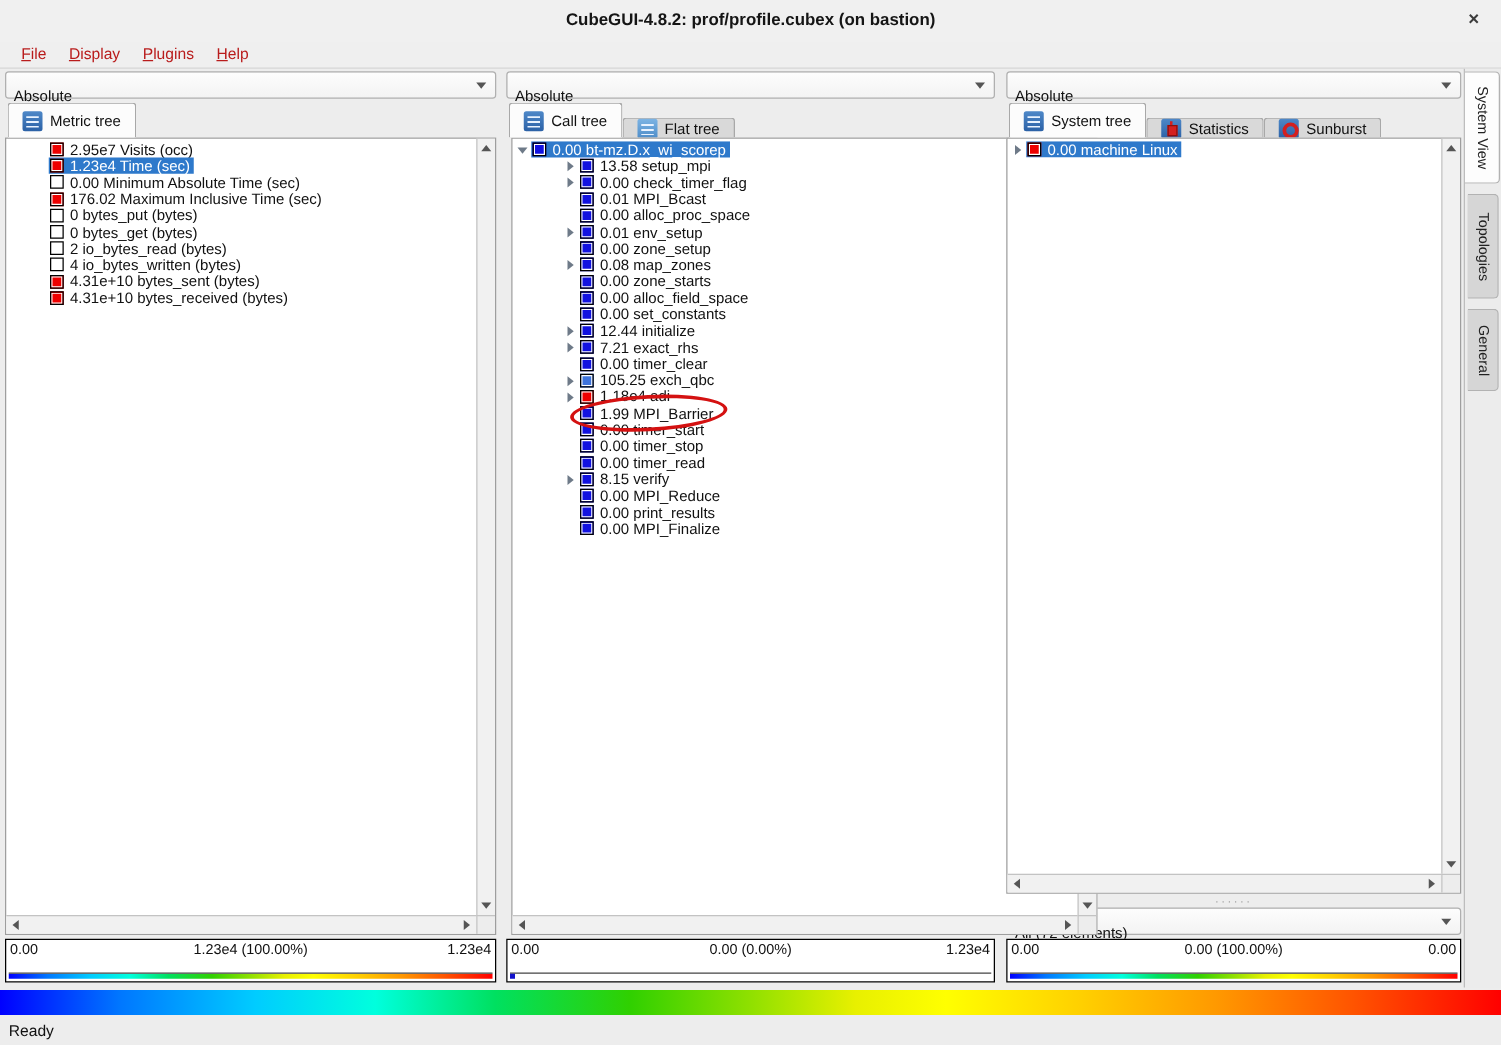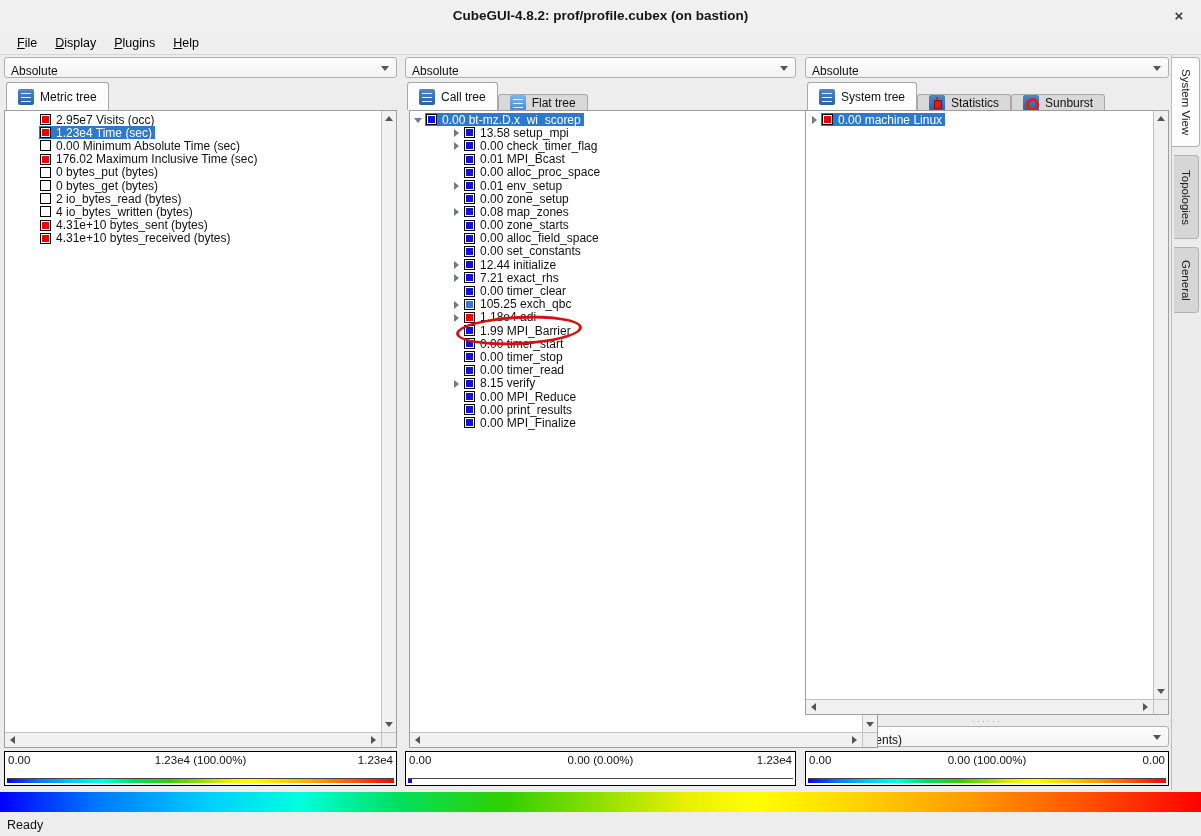--- a/index.html
+++ b/index.html
@@ -11,25 +11,25 @@
   body{font-family:"Liberation Sans", sans-serif; background:#ededed; position:relative; overflow:hidden; color:#111;}
   .abs{position:absolute;}
 
   
   #titlebar{left:0;top:0;width:1201px;height:40px;background:#f0f0f0;border-bottom:4px solid #0f172a;}
   #title{width:100%;text-align:center;line-height:32px;font-size:13.5px;font-weight:bold;color:#151515;}
   #closebtn{right:12px;top:6px;width:20px;height:20px;font-size:15px;font-weight:bold;color:#3c3c3c;text-align:center;line-height:20px;cursor:default;}
 
   
   #menubar{left:0;top:33px;width:1201px;height:22px;background:#efefef;border-bottom:1px solid #d6d6d6;padding-left:8px;}
-  .menu-item{display:inline-block;font-size:12.5px;padding:3px 9px 0 9px;color:#000000;}
+  .menu-item{display:inline-block;font-size:12.5px;padding:3px 9px 0 9px;color:#b91c1c;}
   .menu-item u{text-decoration:underline;}
 
   
-  .combo{height:21px;background:linear-gradient(#fdfdfd,#f3f3f3);border:1px solid #b0b0b0;border-radius:3px;font-size:12px;line-height:19px;padding:4px 6px;position:absolute;}
+  .combo{height:21px;background:linear-gradient(#fdfdfd,#f3f3f3);border:1px solid #b0b0b0;border-radius:3px;font-size:12px;line-height:19px;padding:10px 6px;position:absolute;}
   .combo .arrow{position:absolute;right:7px;top:8px;width:0;height:0;border-left:4px solid transparent;border-right:4px solid transparent;border-top:5px solid #555;}
 
   
   .tabbar{position:absolute;height:28px;}
   .tab{display:inline-flex;align-items:center;gap:6px;height:16px;margin-top:4px;padding:0 11px;background:var(--tabgray);border:1px solid var(--tabborder);border-bottom:none;border-radius:3px 3px 0 0;font-size:12px;vertical-align:bottom;position:relative;}
   .tab.active{background:#fcfcfc;height:28px;margin-top:0;z-index:3;}
   .ticon{width:16px;height:16px;border-radius:2px;background:linear-gradient(#4e88c8,#2b61a6);position:relative;flex:none;}
   .ticon::after{content:'';position:absolute;left:3px;top:4px;right:3px;bottom:3px;background:repeating-linear-gradient(to bottom,#e8f2ff 0 1.5px,transparent 1.5px 4px);}
   .ticon.flat{background:linear-gradient(#7db4e4,#4d8cc8);}
   .ticon.stat::after{background:none;left:0;top:0;right:0;bottom:0;border-left:2px solid #d42020;border-right:none;margin-left:7px;margin-top:2px;margin-bottom:2px;}

